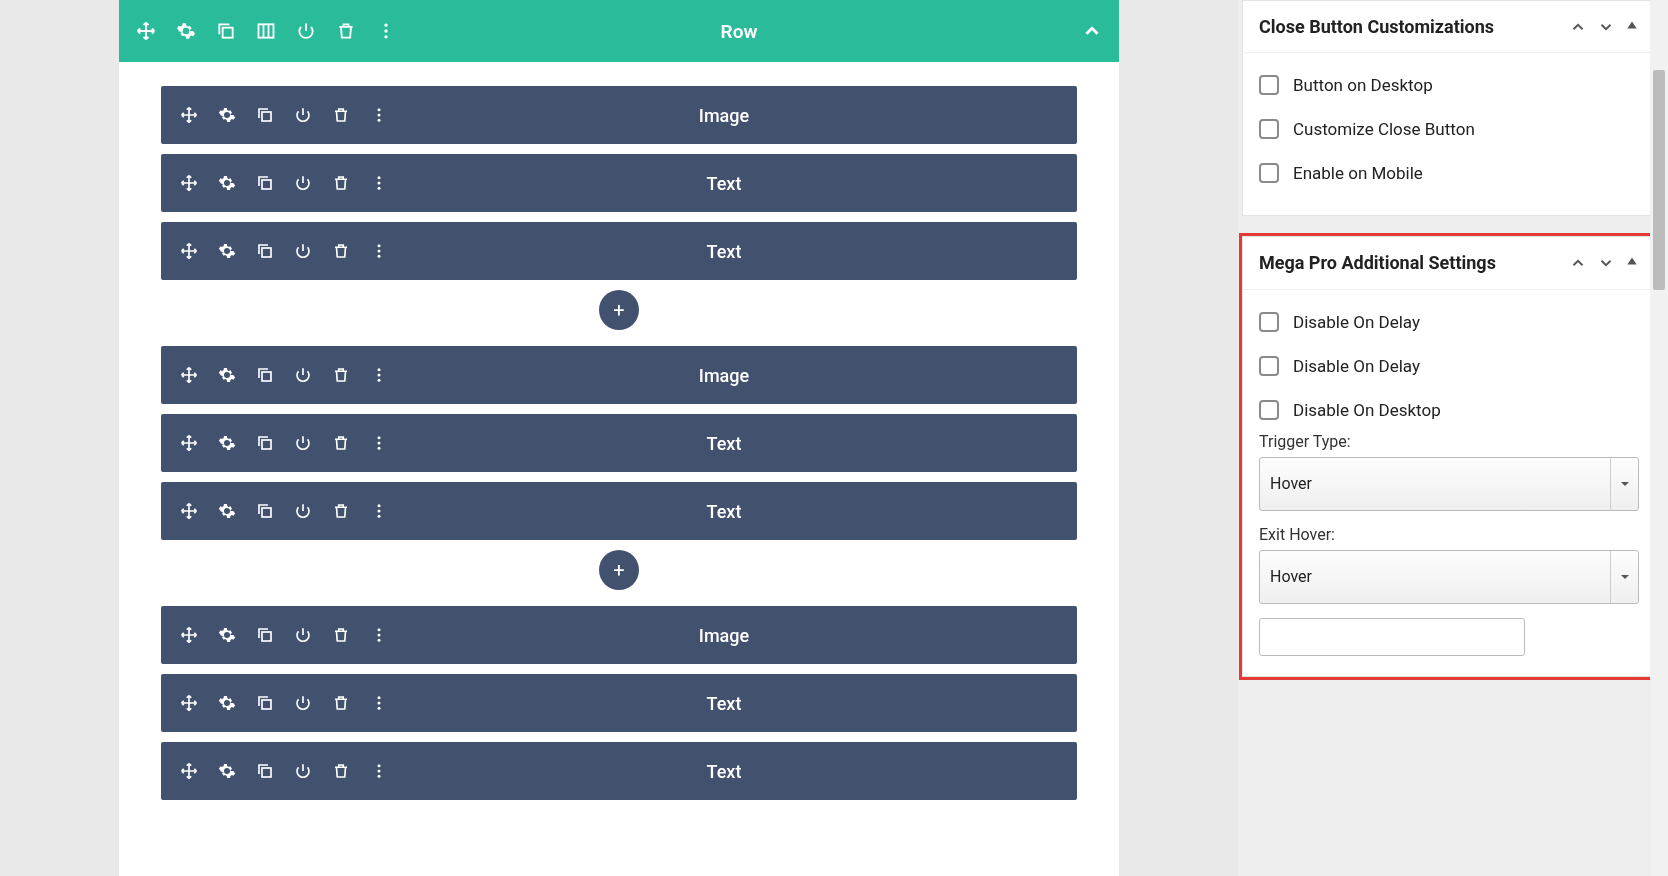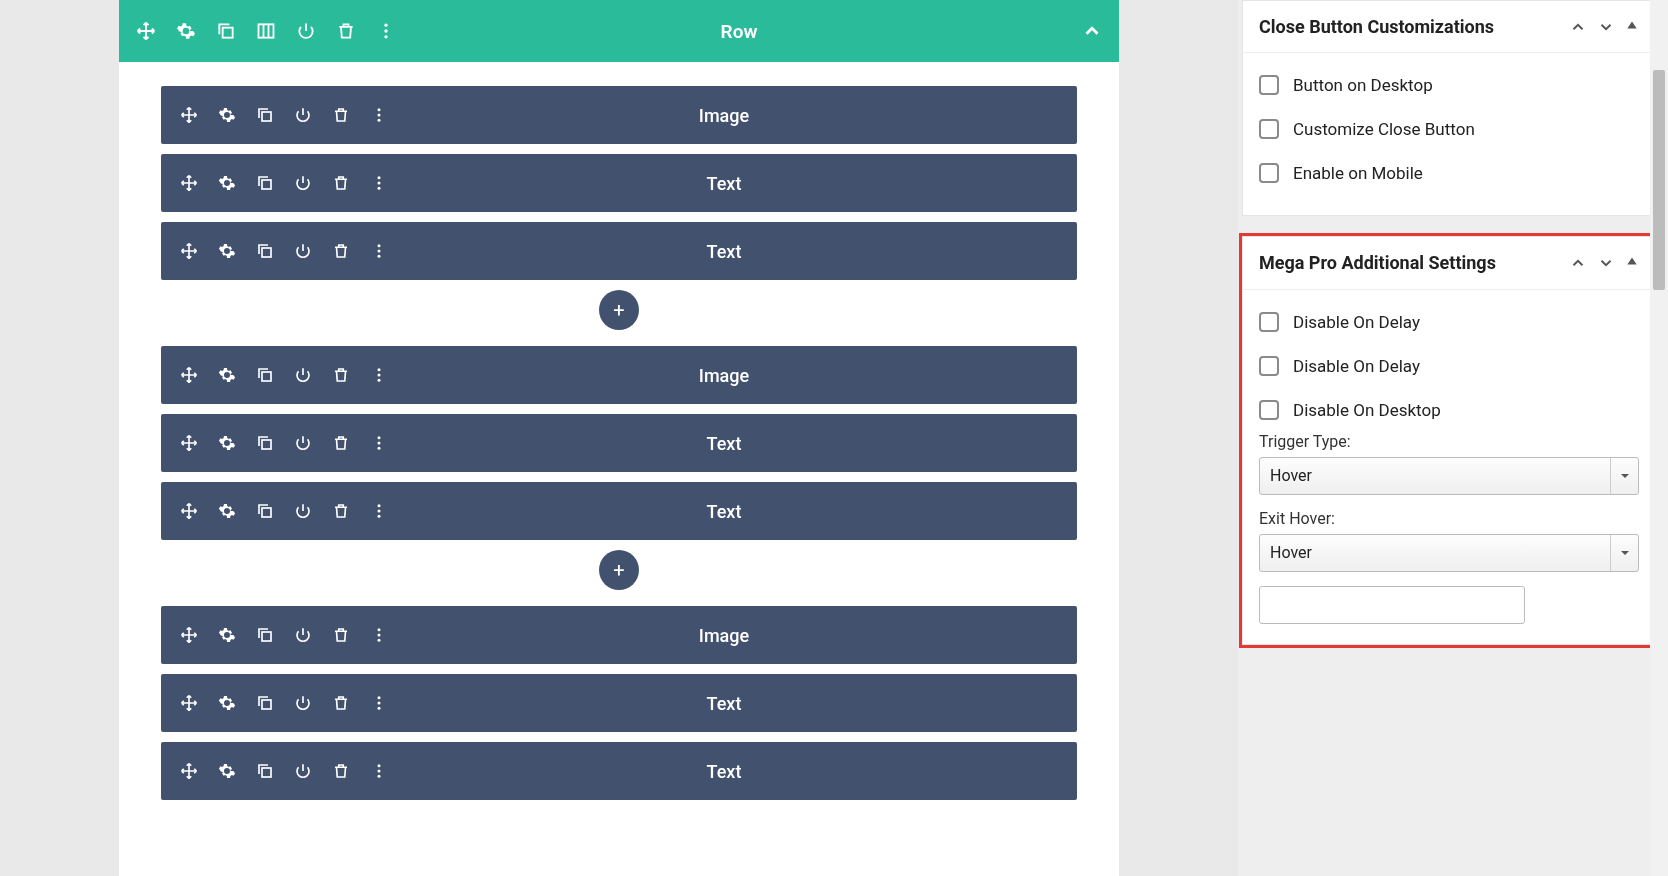--- a/index.html
+++ b/index.html
@@ -83,21 +83,21 @@
 .panel-body { padding: 10px 16px 20px; }
 .chk-row { display:flex; align-items:center; gap:14px; padding: 12px 0; }
 .chk {
   width:20px; height:20px; border:2px solid #8a8a8a; border-radius:4px;
   background:#fff; cursor:pointer; flex-shrink:0;
 }
 .chk-label { font-size:17px; color:#222; }
 
 .field-label { font-size:16px; color:#333; margin-bottom:6px; }
 .select {
-  width:100%; height:38px; border:1px solid #bbb; border-radius:3px;
+  width:100%; height:54px; border:1px solid #bbb; border-radius:3px;
   background: linear-gradient(#fdfdfd,#efefef);
   display:flex; align-items:center; padding:0 10px; position:relative;
   font-size:16px; color:#222; margin-bottom:14px; cursor:pointer;
 }
 .select .caret {
   position:absolute; right:0; top:0; bottom:0; width:28px;
   border-left:1px solid #ccc; display:flex; align-items:center; justify-content:center;
   color:#555;
 }
 .text-input {

